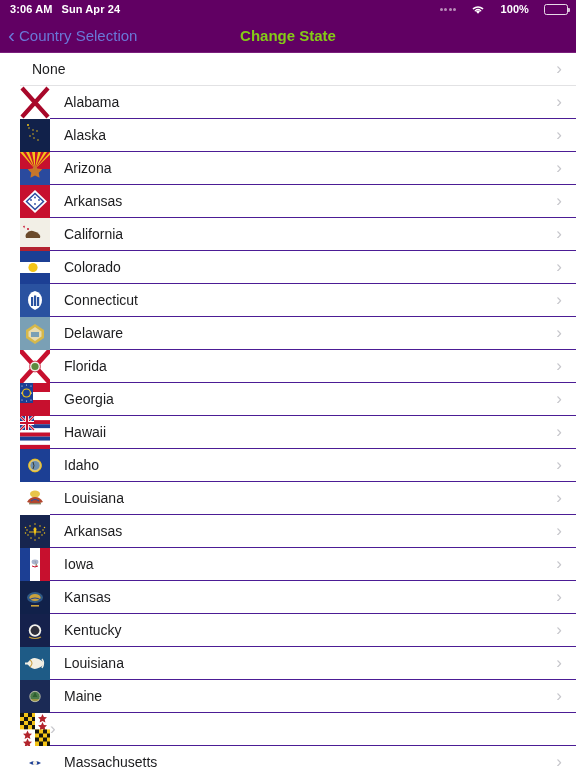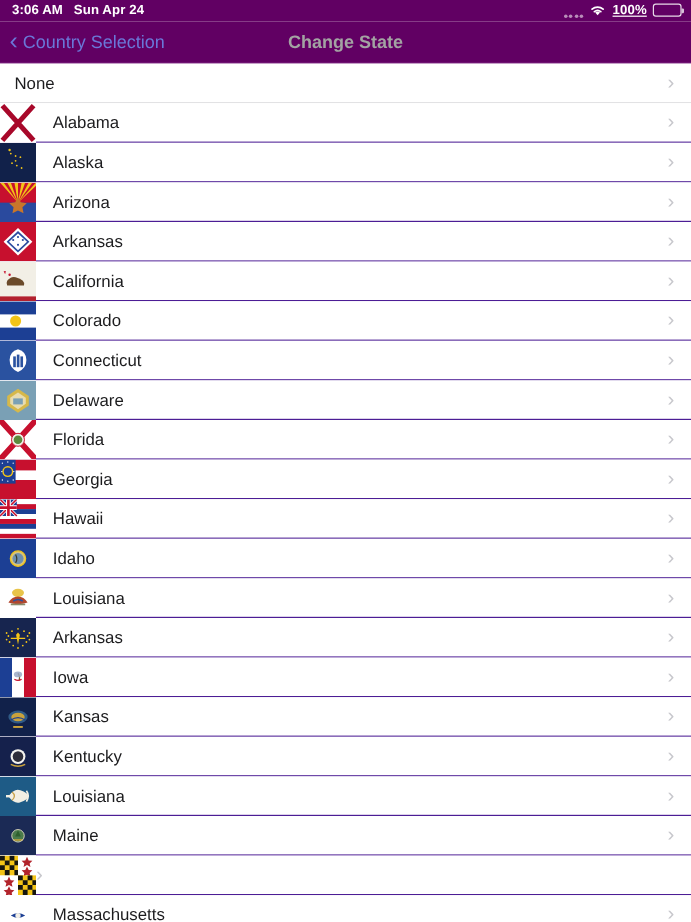--- a/index.html
+++ b/index.html
@@ -21,22 +21,22 @@
     color: #ffffff;
     font-size: 11px;
     font-weight: bold;
     letter-spacing: 0.1px;
     position: relative;
   }
   .status-left { display: flex; align-items: center; gap: 9px; justify-content: center; }
   .status-right {
     margin-left: auto;
     display: flex;
-    gap: 5px;
-    text-decoration: underline;
+    align-items: center;
+    gap: 15px;
   }
   .signal-dots { display: flex; align-items: flex-end; gap: 1.5px; opacity: 0.55; }
   .signal-dots i {
     display: block; width: 3px; height: 3px;
     border-radius: 50%; background: #ffffff;
   }
   .wifi-icon { display: block; }
   .battery-shell {
     width: 24px; height: 11px;
     border: 1.2px solid rgba(255,255,255,0.85);
@@ -77,32 +77,33 @@
     font-size: 21px;
     line-height: 1;
     font-weight: 300;
     margin-top: -2px;
     color: #6a77d8;
   }
   .nav-title {
     position: absolute;
     left: 0; right: 0;
     text-align: center;
-    color: #a3a3a3;
+    color: #84cc16;
     font-size: 15px;
     font-weight: bold;
     pointer-events: none;
   }
 
   
   .list {
     background: #ffffff;
     height: 715px;
     overflow: hidden;
     position: relative;
+    margin-left: 20px;
   }
   .row {
     height: 33px;
     display: flex;
     align-items: center;
     position: relative;
     border-bottom: 1px solid #4c1d95;
     background: #ffffff;
     cursor: pointer;
   }

